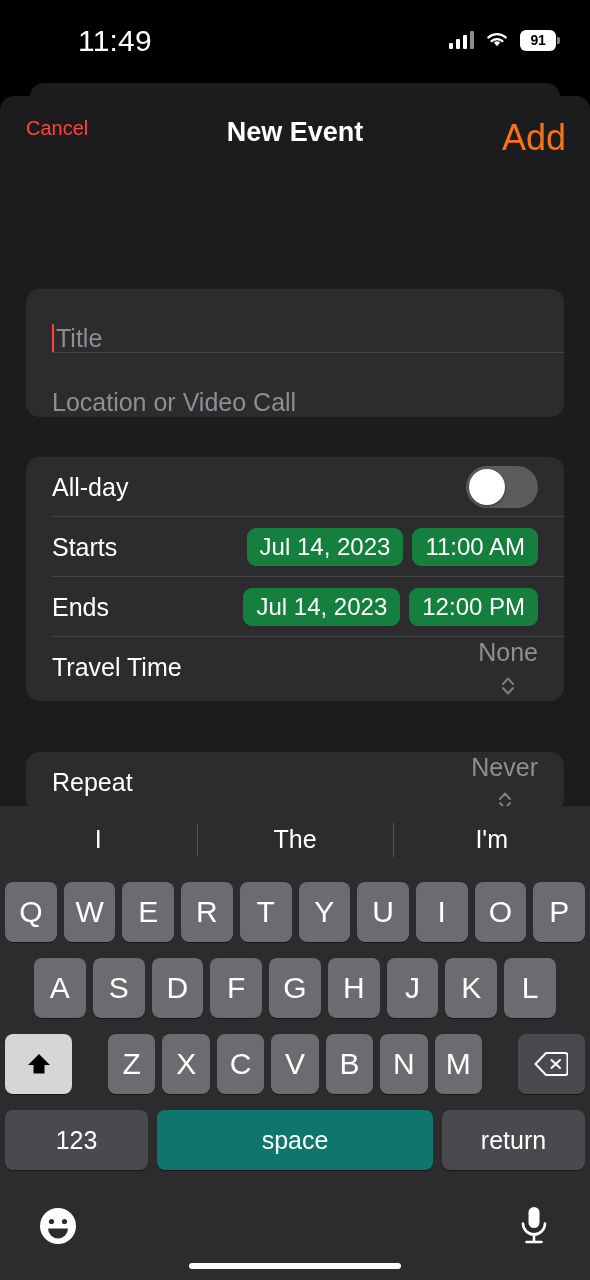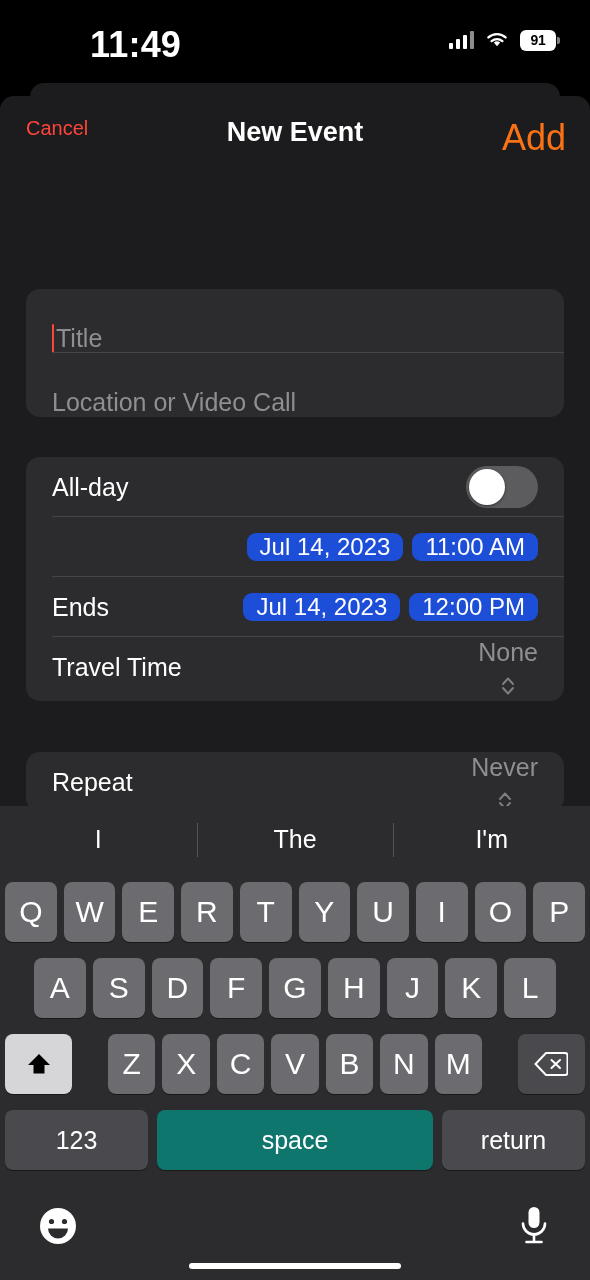--- a/index.html
+++ b/index.html
@@ -9,21 +9,21 @@
     font-family:"Liberation Sans", sans-serif;
     -webkit-font-smoothing:antialiased;
     overflow:hidden;
   }
   #screen { position:relative; width:590px; height:1280px; background:#000; }
 
   
   .statusbar { position:absolute; top:0; left:0; width:590px; height:78px; }
   .sb-time {
     position:absolute; left:78px; top:24px;
-    color:#fff; font-size:36px; font-weight:700; letter-spacing:.2px;margin-left:12px;
+    color:#fff; font-size:30px; font-weight:400; letter-spacing:.2px;
   }
   .sb-right { position:absolute; right:30px; top:28px; display:flex; align-items:center; gap:11px; height:24px;}
   .cell-bars { display:flex; align-items:flex-end; gap:3px; height:18px; }
   .cell-bars i { display:block; width:4px; background:#fff; border-radius:1px; }
   .cell-bars i:nth-child(1){ height:6px; }
   .cell-bars i:nth-child(2){ height:10px; }
   .cell-bars i:nth-child(3){ height:14px; }
   .cell-bars i:nth-child(4){ height:18px; background:#8c8c8c; }
   .wifi { width:24px; height:18px; position:relative; }
   .wifi svg { position:absolute; left:0; top:0; }
@@ -99,22 +99,22 @@
     width:72px; height:42px; border-radius:21px;
     background:#5c5c5e; position:relative; flex:none;
   }
   .toggle .knob {
     position:absolute; left:3px; top:3px; width:36px; height:36px;
     border-radius:50%; background:#fff;
     box-shadow:0 1px 3px rgba(0,0,0,.45);
   }
   .pills { display:flex; gap:9px; margin-left:auto; }
   .pill {
-    background:#1d4ed8; border-radius:9px;
-    padding:0 13px; height:28px;
+    background:#15803d; border-radius:9px;
+    padding:0 13px; height:38px;
     display:flex; align-items:center; justify-content:center;
     color:#fff; font-size:24px; white-space:nowrap;
   }
   .value-right {
     margin-left:auto; display:flex; align-items:center; gap:8px;
     color:#8e8e93; font-size:25px;flex-direction:column;
   }
   .chev {
     width:14px; height:22px; flex:none; opacity:.85;
   }
@@ -227,20 +227,21 @@
     <div class="group" id="g-when">
       <div class="row">
         <div class="row-label">All-day</div>
         <div class="toggle">
           <div class="knob"></div>
         </div>
         <div class="sep"></div>
       </div>
 
       <div class="row">
+        <div class="row-label">Starts</div>
         <div class="pills">
           <div class="pill">Jul 14, 2023</div>
           <div class="pill">11:00 AM</div>
         </div>
         <div class="sep"></div>
       </div>
 
       <div class="row">
         <div class="row-label">Ends</div>
         <div class="pills">

